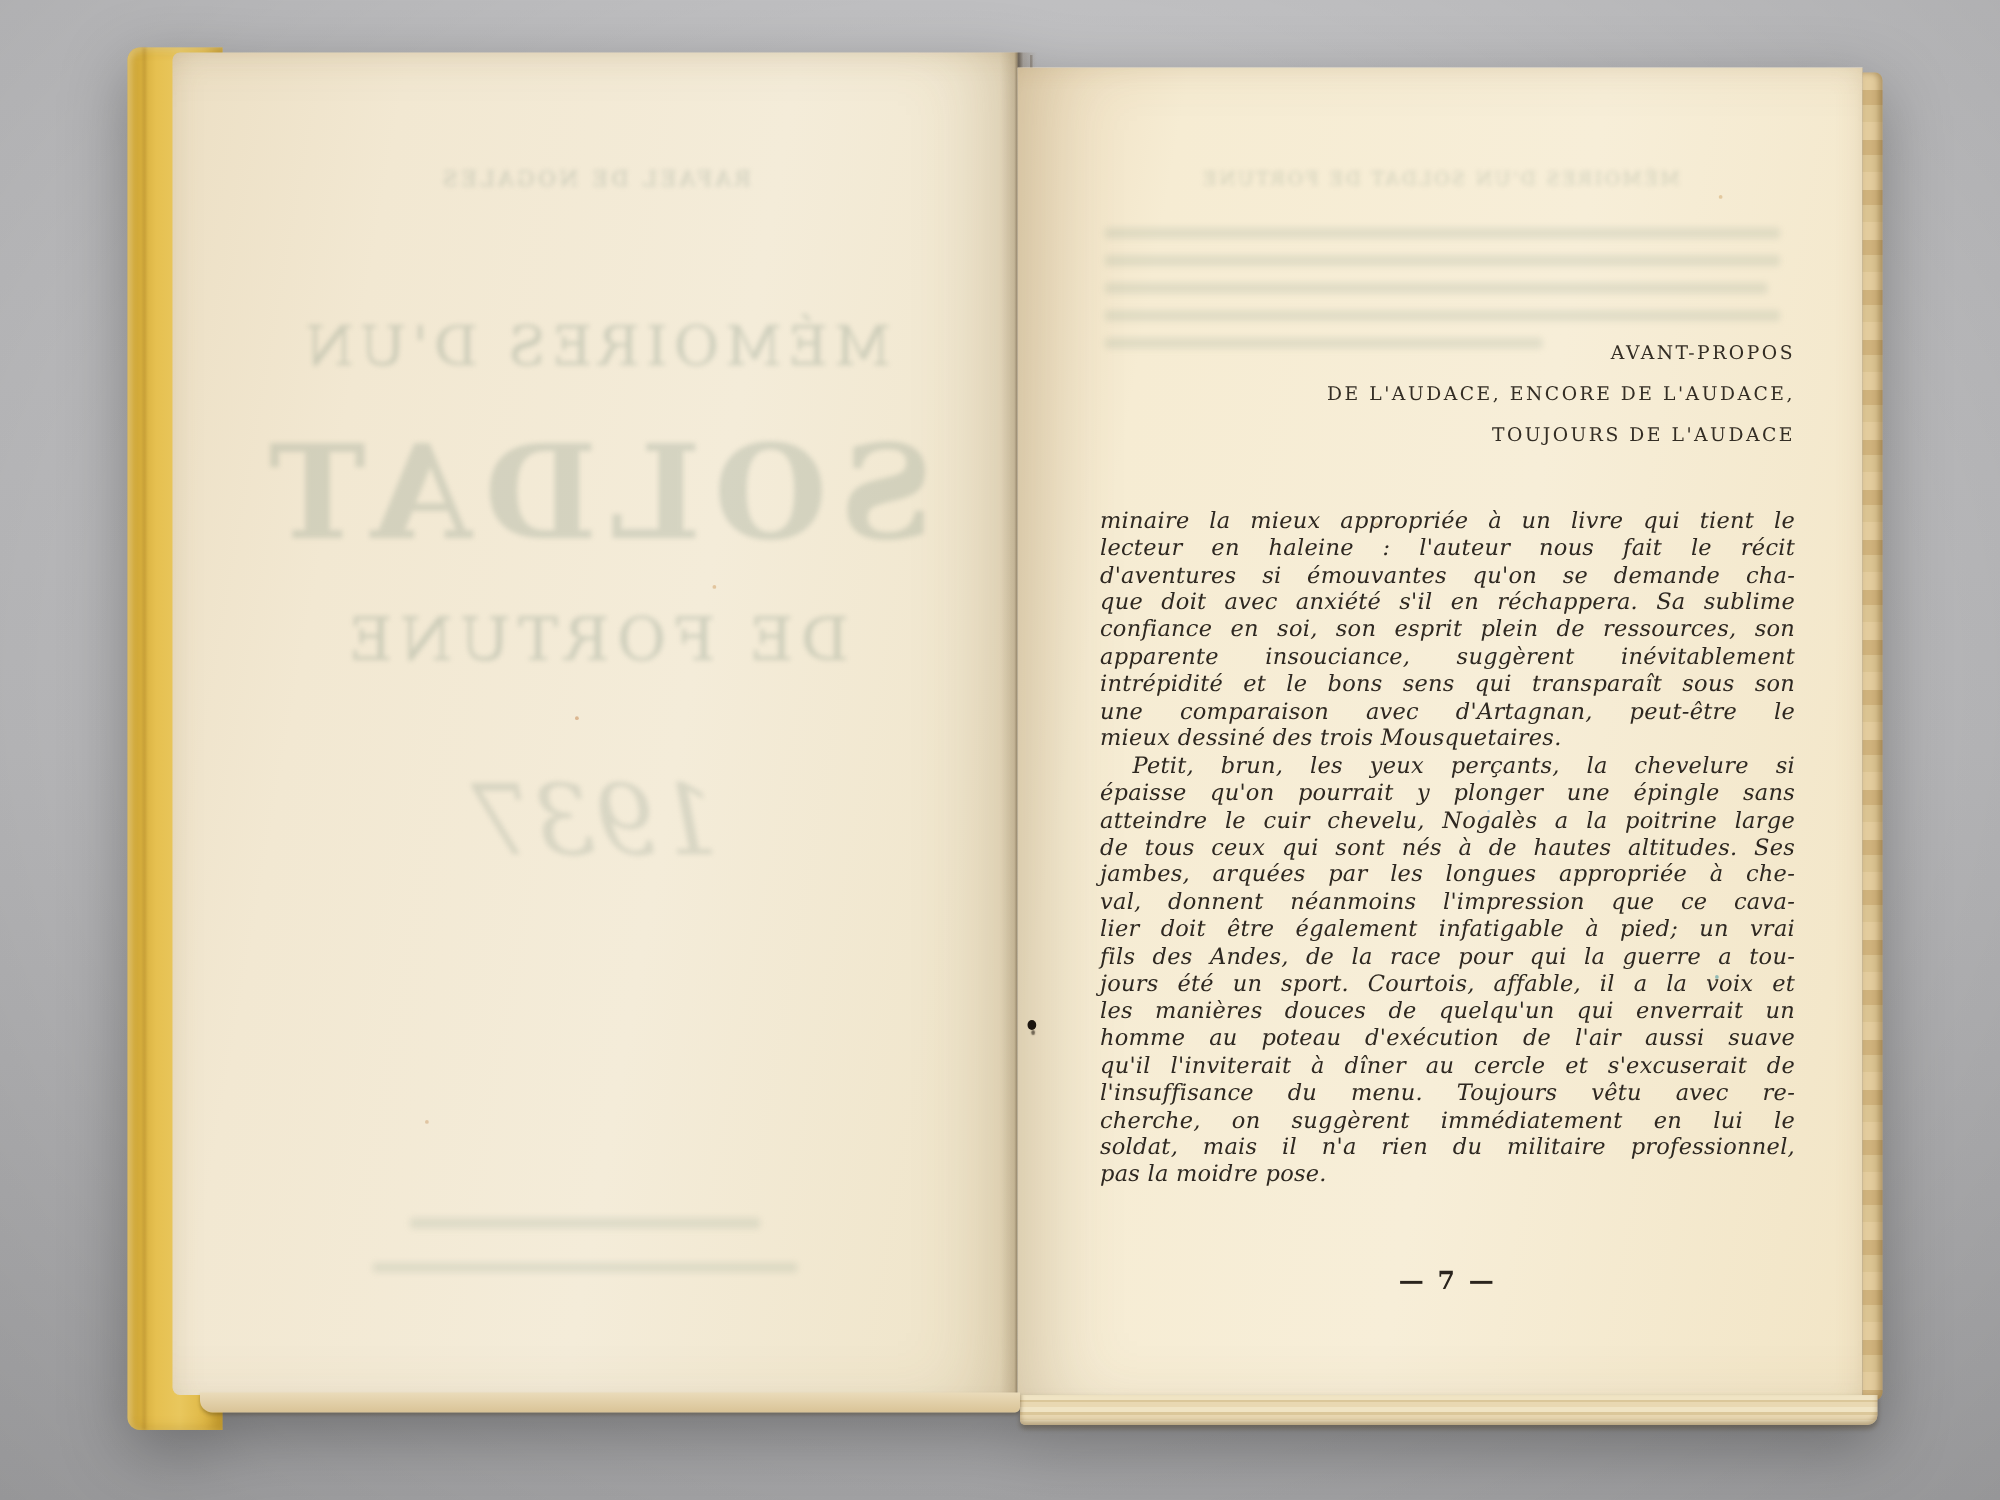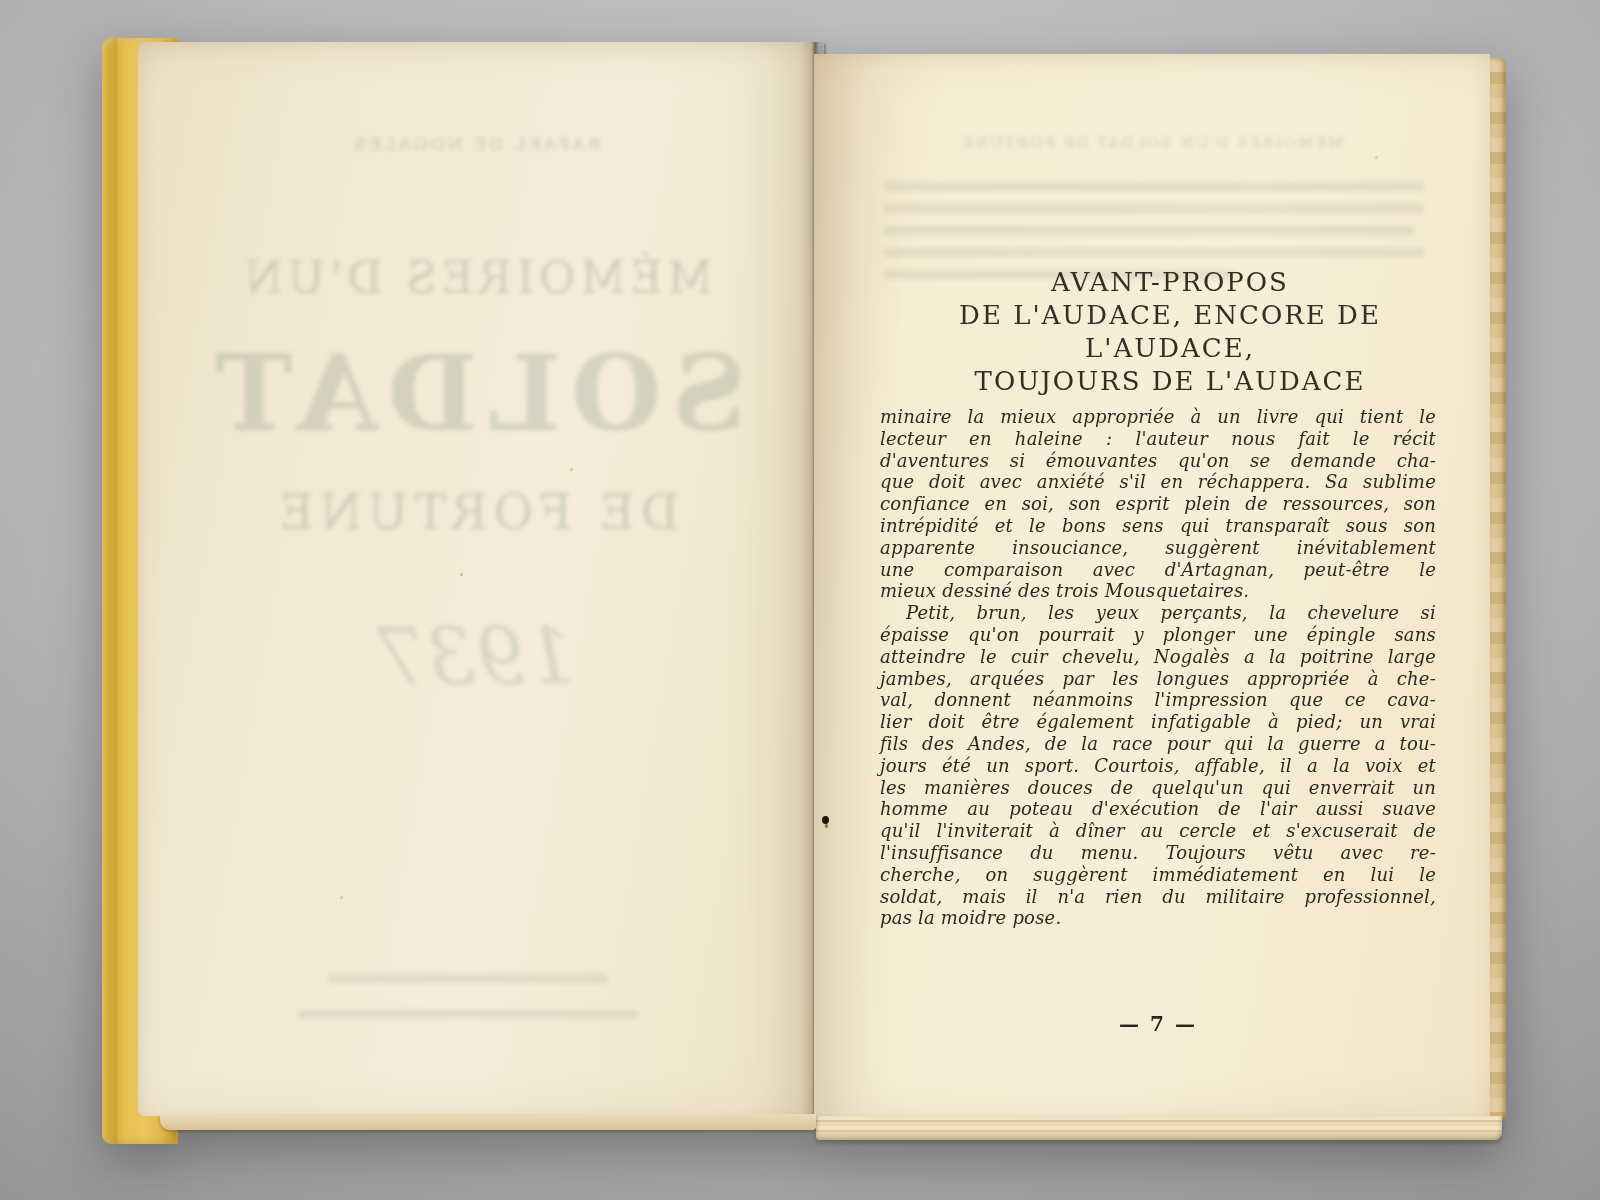--- a/index.html
+++ b/index.html
@@ -57,22 +57,22 @@
   .ghost.g-t3{top:442px;font-size:48px;letter-spacing:6px;}
   .ghost.g-year{top:570px;font-size:78px;font-style:italic;color:rgba(122,142,126,.22);}
   .gbar{position:absolute;border-radius:3px;filter:blur(2.5px);
     background:rgba(120,140,122,.16);height:9px;}
   
   .ghost-r-header{position:absolute;top:80px;left:0;width:100%;text-align:center;
     transform:scaleX(-1);filter:blur(2.2px);font-size:15px;letter-spacing:2px;
     color:rgba(120,140,122,.30);}
   
   .content-col{position:absolute;left:66px;top:0;width:556px;}
-  .heading{position:absolute;top:212px;left:12px;width:100%;text-align:center;
-    color:#332d24;font-size:26px;line-height:33px;letter-spacing:2px;}
+  .heading{position:absolute;top:212px;left:0;width:100%;text-align:right;
+    color:#332d24;font-size:15px;line-height:33px;letter-spacing:2px;}
   .bodytext{position:absolute;top:352px;left:0;width:100%;
     font-style:italic;font-size:18px;line-height:21.8px;color:#2e2821;
     letter-spacing:.2px;}
   .bodyline{text-align:justify;text-align-last:justify;white-space:normal;}
   .bodyline.last{text-align-last:left;}
   .bodyline.first{text-indent:26px;}
   .pagenum{position:absolute;top:958px;left:0;width:100%;text-align:center;
     font-weight:bold;font-size:20px;color:#2a241d;letter-spacing:2px;}
   
   .speck{position:absolute;width:3px;height:3px;border-radius:50%;}
@@ -122,29 +122,30 @@
         <div>DE L'AUDACE, ENCORE DE L'AUDACE,</div>
         <div>TOUJOURS DE L'AUDACE</div>
       </div>
       <div class="bodytext">
         <div>
             <div class="bodyline">minaire la mieux appropriée à un livre qui tient le</div>
             <div class="bodyline">lecteur en haleine : l'auteur nous fait le récit</div>
             <div class="bodyline">d'aventures si émouvantes qu'on se demande cha-</div>
             <div class="bodyline">que doit avec anxiété s'il en réchappera. Sa sublime</div>
             <div class="bodyline">confiance en soi, son esprit plein de ressources, son</div>
+            <div class="bodyline">apparente insouciance, suggèrent inévitablement</div>
             <div class="bodyline">intrépidité et le bons sens qui transparaît sous son</div>
-            <div class="bodyline">apparente insouciance, suggèrent inévitablement</div>
             <div class="bodyline">une comparaison avec d'Artagnan, peut-être le</div>
             <div class="bodyline last">mieux dessiné des trois Mousquetaires.</div>
           </div>
         <div>
             <div class="bodyline first">Petit, brun, les yeux perçants, la chevelure si</div>
             <div class="bodyline">épaisse qu'on pourrait y plonger une épingle sans</div>
             <div class="bodyline">atteindre le cuir chevelu, Nogalès a la poitrine large</div>
+            <div class="bodyline">de tous ceux qui sont nés à de hautes altitudes. Ses</div>
             <div class="bodyline">jambes, arquées par les longues appropriée à che-</div>
             <div class="bodyline">val, donnent néanmoins l'impression que ce cava-</div>
             <div class="bodyline">lier doit être également infatigable à pied; un vrai</div>
             <div class="bodyline">fils des Andes, de la race pour qui la guerre a tou-</div>
             <div class="bodyline">jours été un sport. Courtois, affable, il a la voix et</div>
             <div class="bodyline">les manières douces de quelqu'un qui enverrait un</div>
             <div class="bodyline">homme au poteau d'exécution de l'air aussi suave</div>
             <div class="bodyline">qu'il l'inviterait à dîner au cercle et s'excuserait de</div>
             <div class="bodyline">l'insuffisance du menu. Toujours vêtu avec re-</div>
             <div class="bodyline">cherche, on suggèrent immédiatement en lui le</div>

